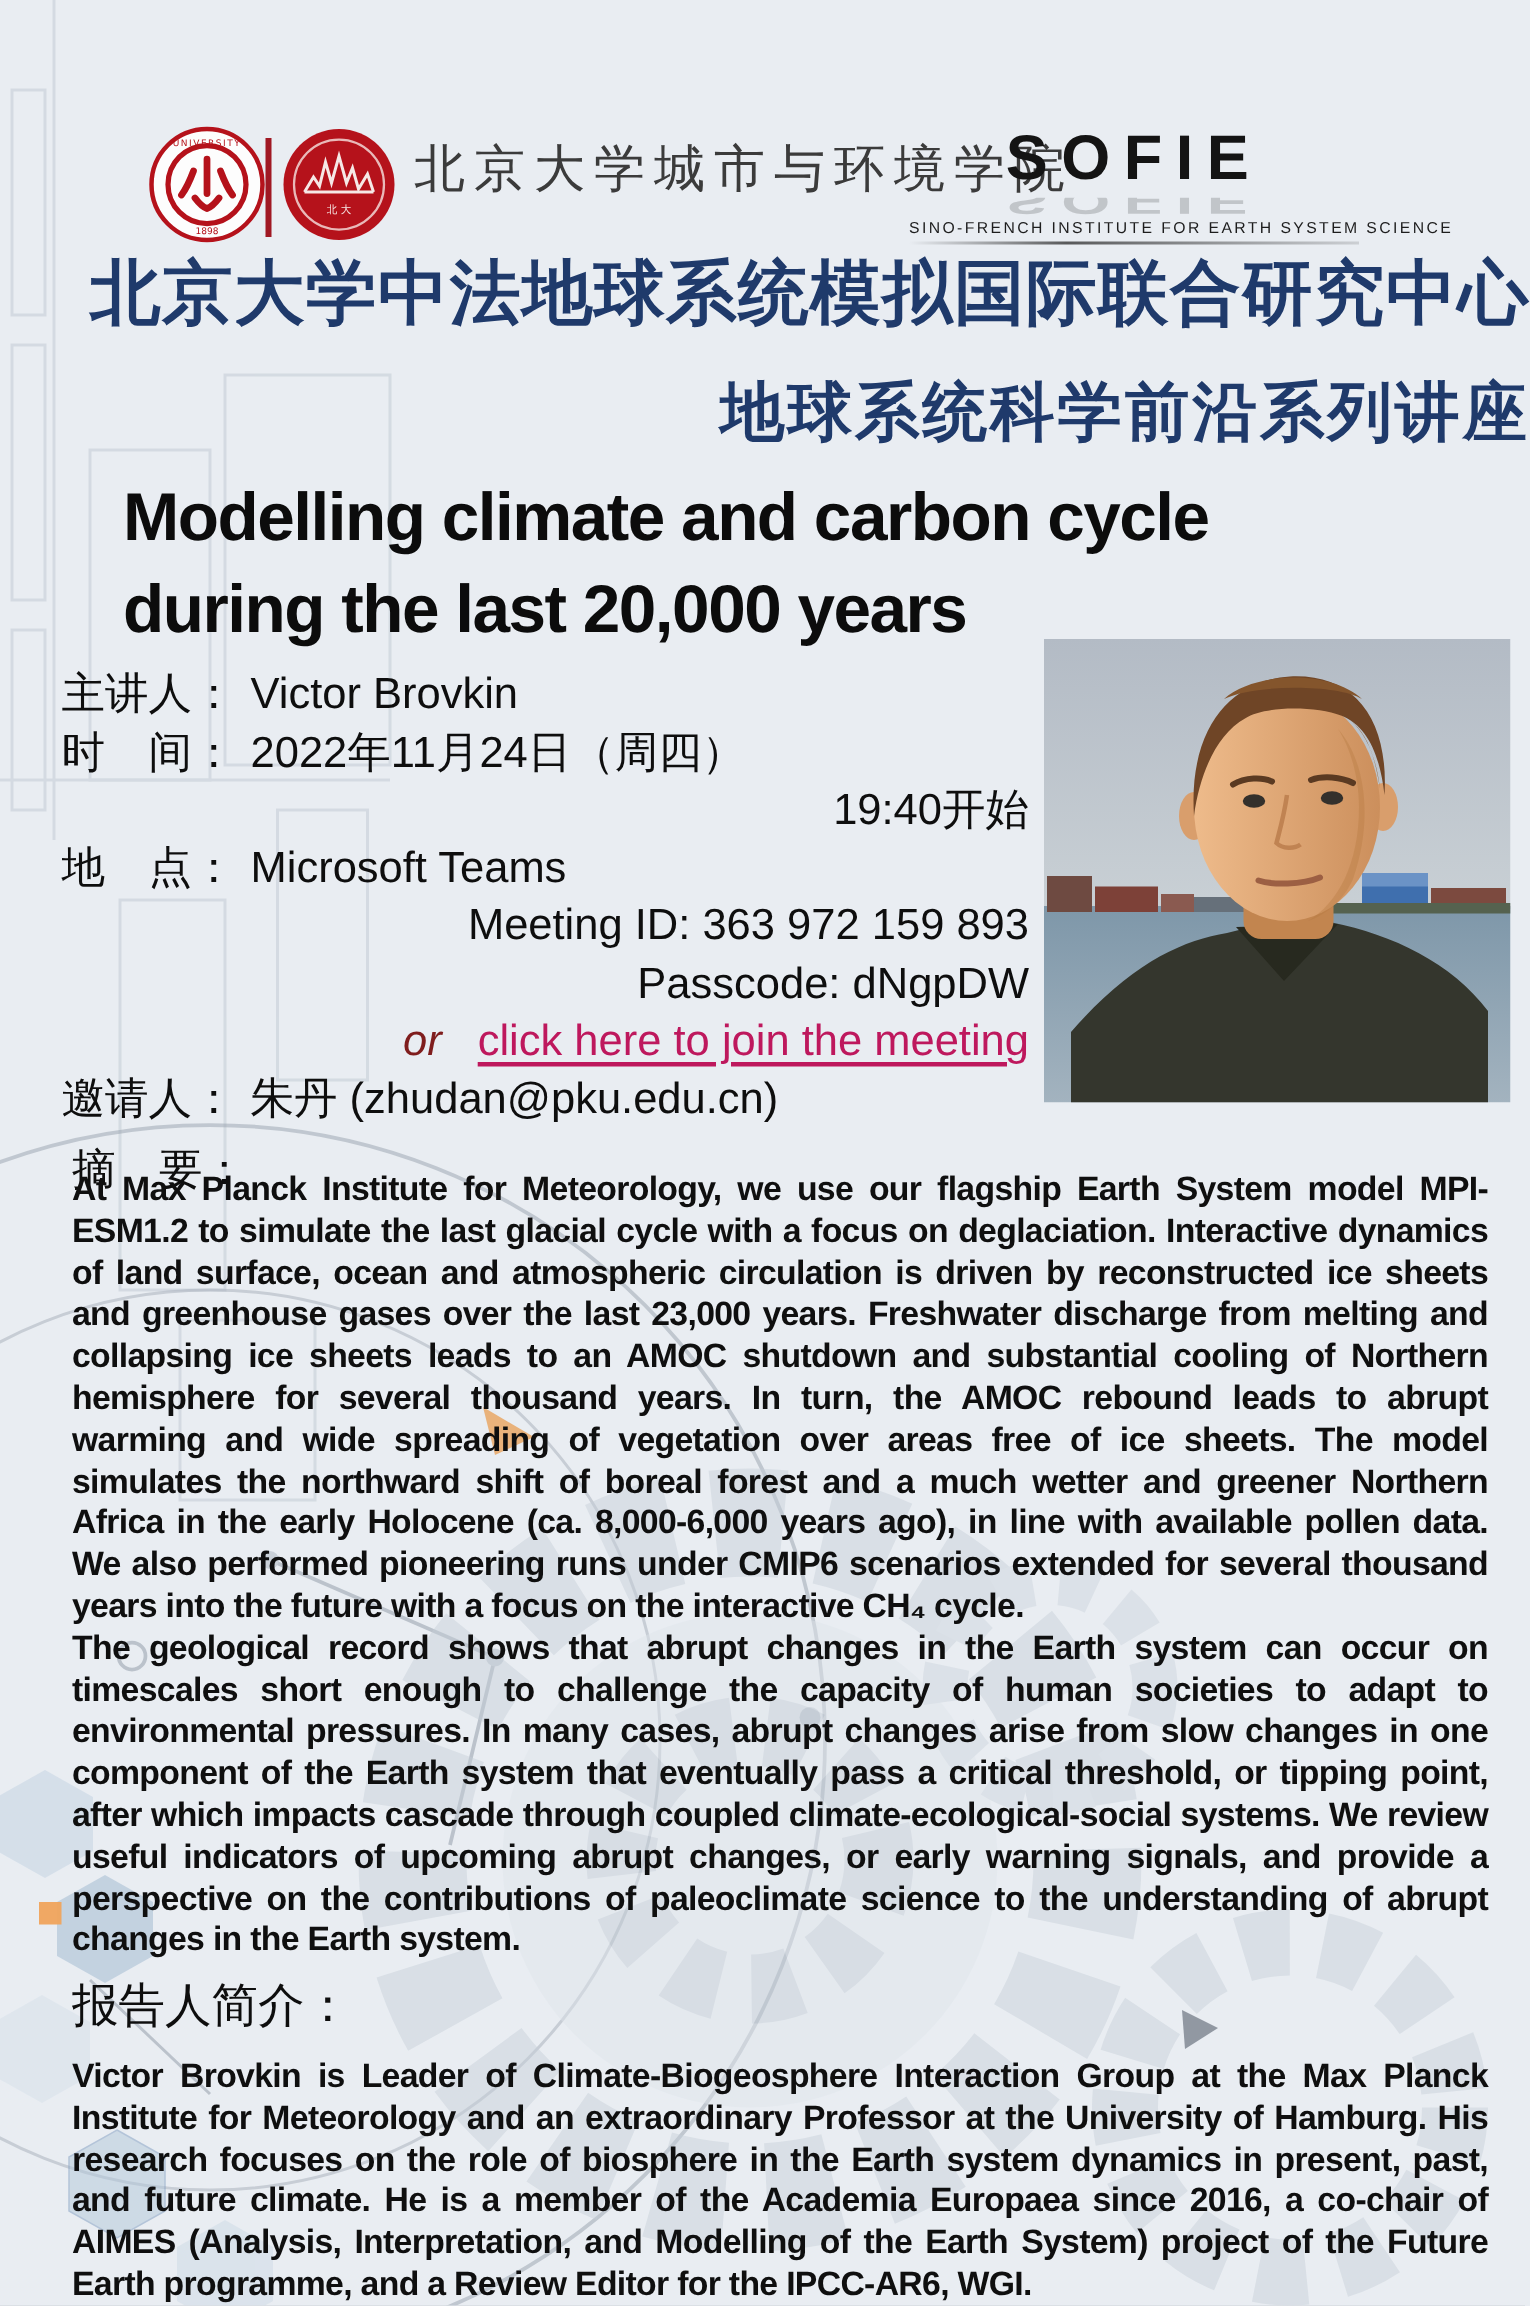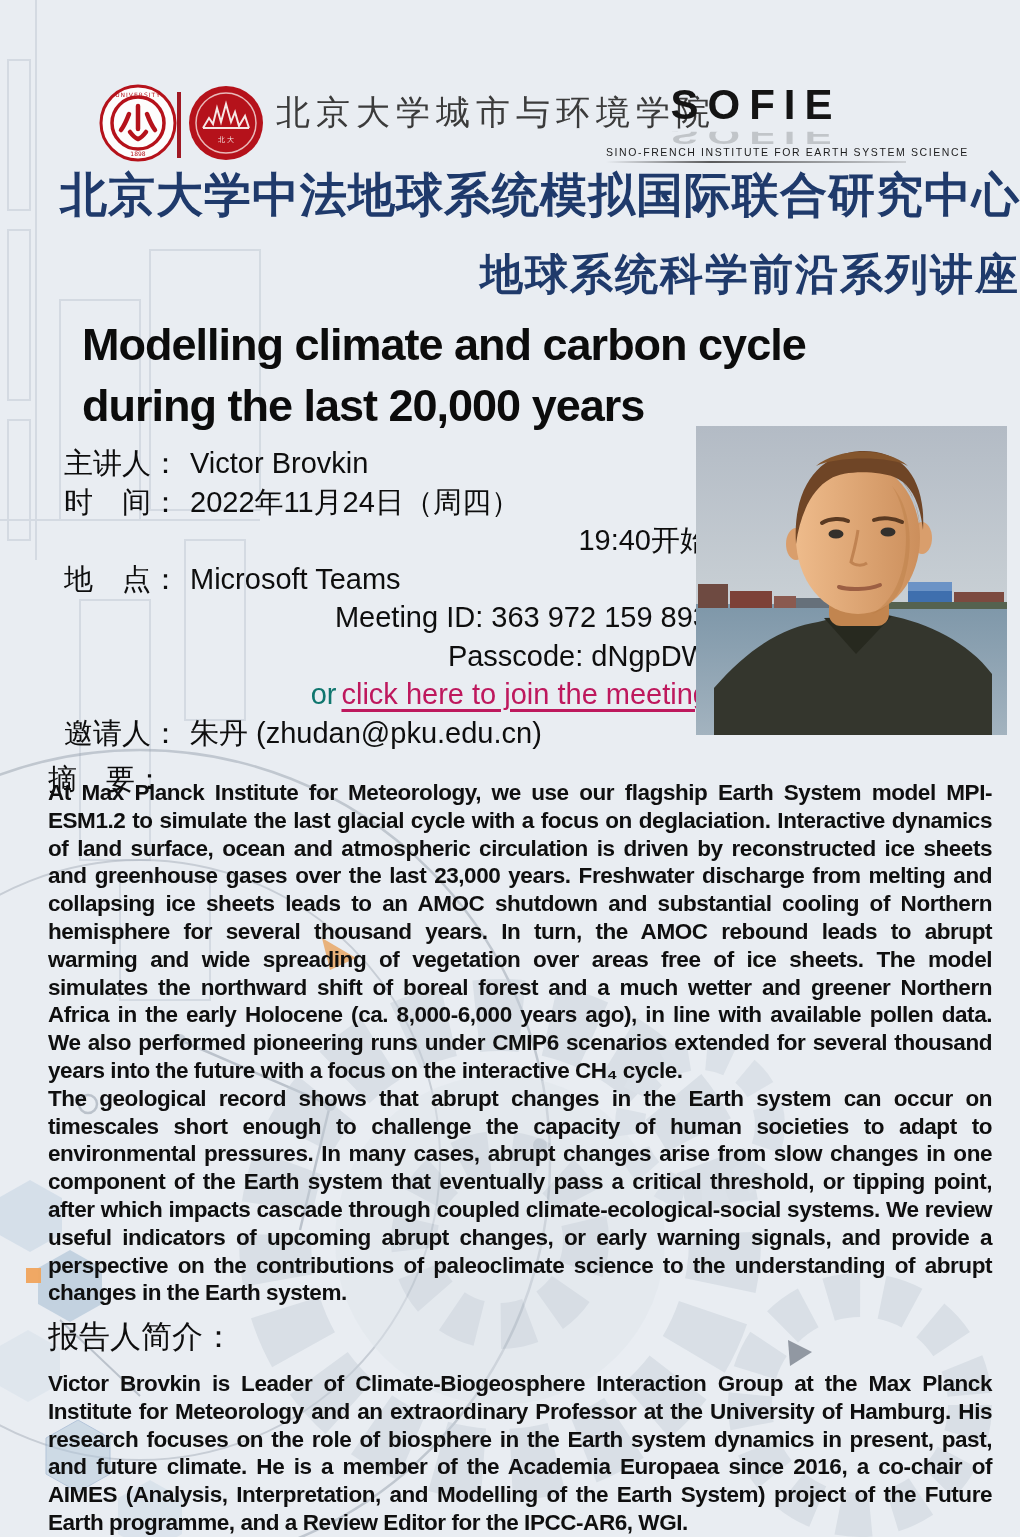--- a/index.html
+++ b/index.html
@@ -26,24 +26,24 @@
   .sofie-sub{font-size:10.5px;letter-spacing:1.6px;color:#1d1d1d;margin-top:-6px;white-space:nowrap;}
   .sofie-line{height:2px;margin-top:3px;background:linear-gradient(to right,rgba(40,40,40,0),rgba(40,40,40,.75) 35%,rgba(40,40,40,.15));}
 
   
   .cn-title{left:0;width:1020px;text-align:right;font-weight:bold;color:#1f3a6b;}
   .cn-title-1{top:164px;font-size:47px;letter-spacing:1px;}
   .cn-title-2{top:246px;font-size:43px;letter-spacing:2px;}
   .en-title{left:82px;top:314px;font-size:45px;line-height:61px;font-weight:bold;color:#0c0c0c;letter-spacing:-1px;}
 
   
-  .details{left:64px;top:444px;width:645px;font-size:29px;line-height:38.5px;color:#0e0e0e;}
+  .details{left:41px;top:444px;width:645px;font-size:29px;line-height:38.5px;color:#0e0e0e;}
   .row .lbl{display:inline-block;width:126px;}
   .indent{padding-left:126px;text-align:right;}
-  .or-txt{margin-right:5px;color:#0f766e;}
+  .or-txt{font-style:italic;margin-right:24px;color:#7f1d1d;}
   a.join-link{font-weight:normal;cursor:pointer;text-decoration:underline;text-decoration-thickness:2.5px;text-underline-offset:5px;}
 
   .photo{left:696px;top:426px;width:311px;height:309px;}
 
   
   .sec-head{left:48px;font-size:29px;color:#0e0e0e;}
   .abstract-head{top:760px;}
   .body-text{left:48px;width:944px;text-align:justify;font-weight:bold;font-size:22.5px;line-height:27.8px;letter-spacing:-.45px;color:#0f0f0f;}
   .abstract-body{top:764px;margin-top:15px;}
   .body-text p{margin:0;}

